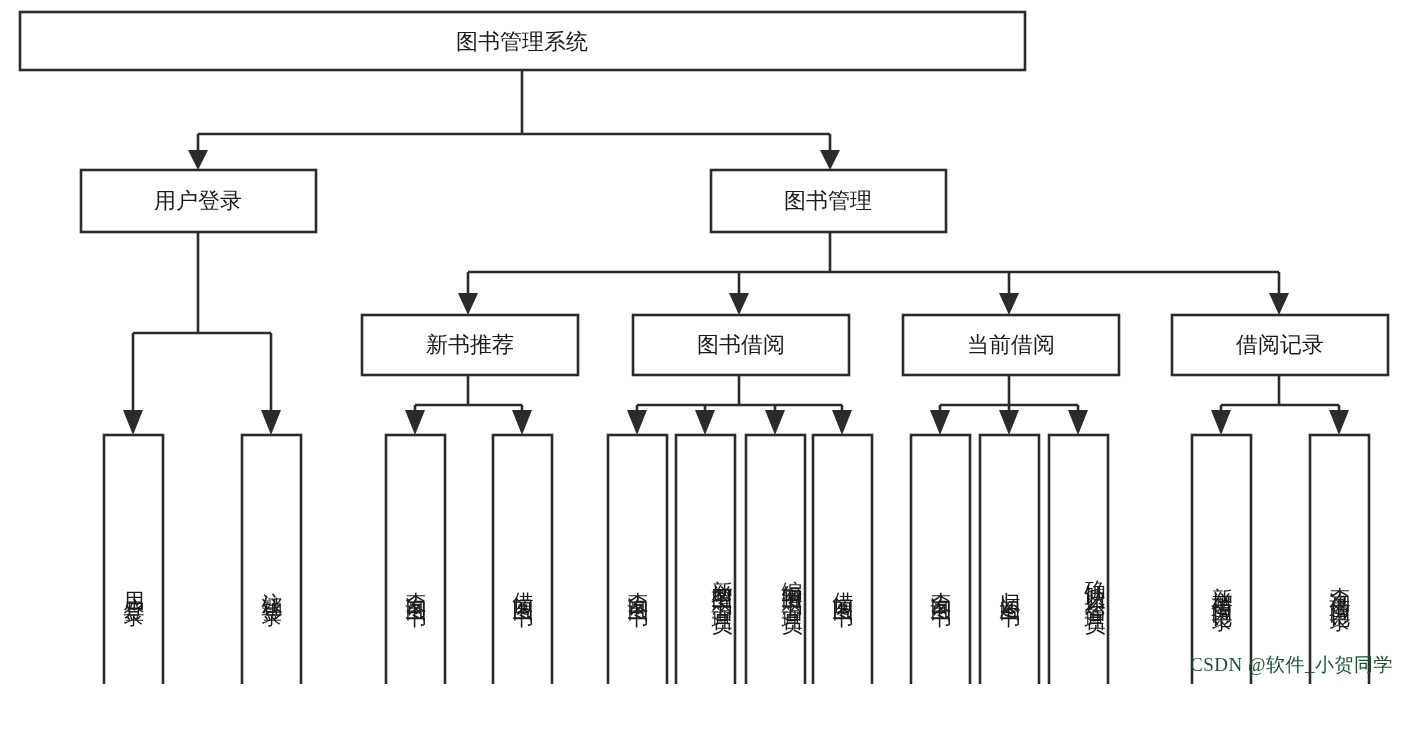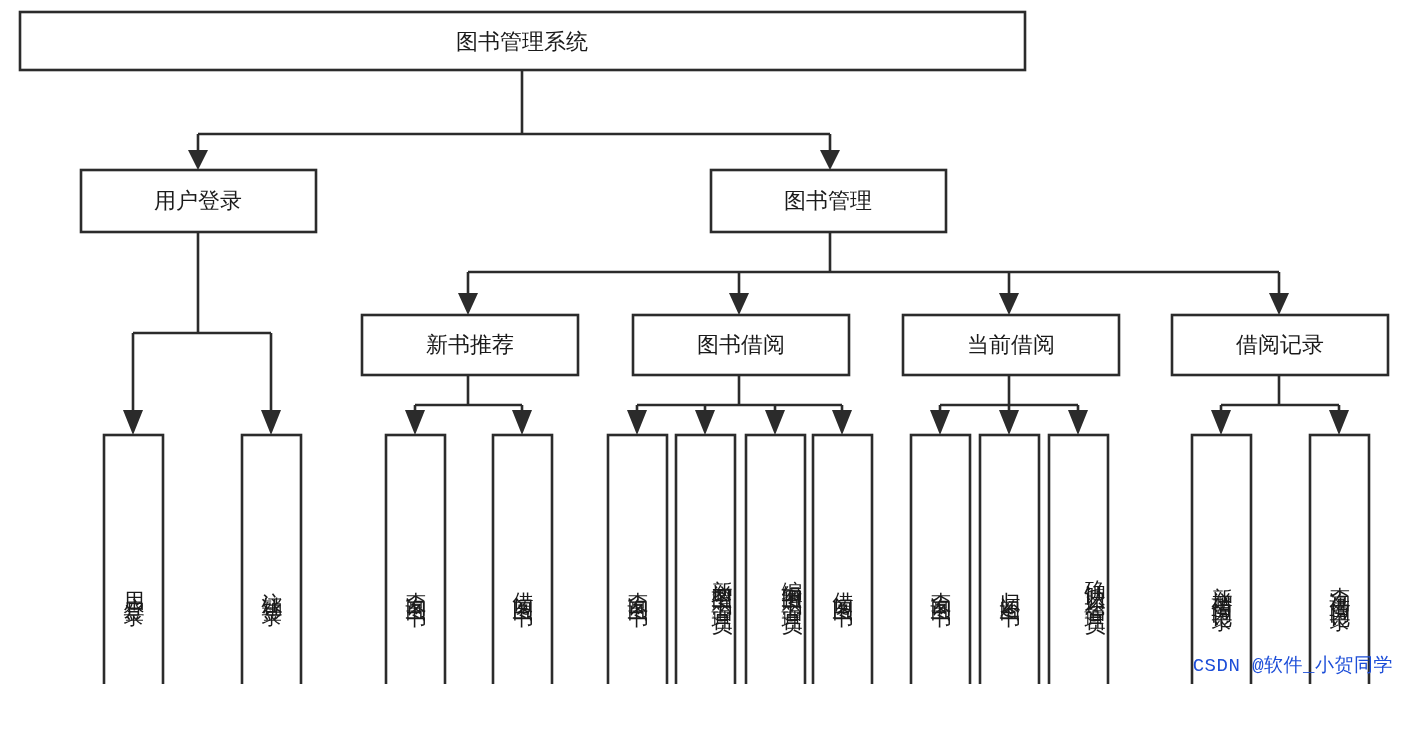--- a/index.html
+++ b/index.html
@@ -59,23 +59,23 @@
     align-items: center;
     justify-content: center;
     text-align: center;
     white-space: nowrap;
     pointer-events: none;
   }
   .watermark {
     position: absolute;
     right: 12px;
     bottom: 6px;
-    font-family: Liberation Mono, monospace;
+    font-family: Liberation Serif, serif;
     font-size: 19px;
-    color: #1d4ed8;
+    color: #14532d;
     white-space: nowrap;
     letter-spacing: 0.5px;
   }
 </style>
 </head>
 <body>
 
 <div id="stage">
 
   <svg class="diagram" viewBox="0 0 1405 747">

